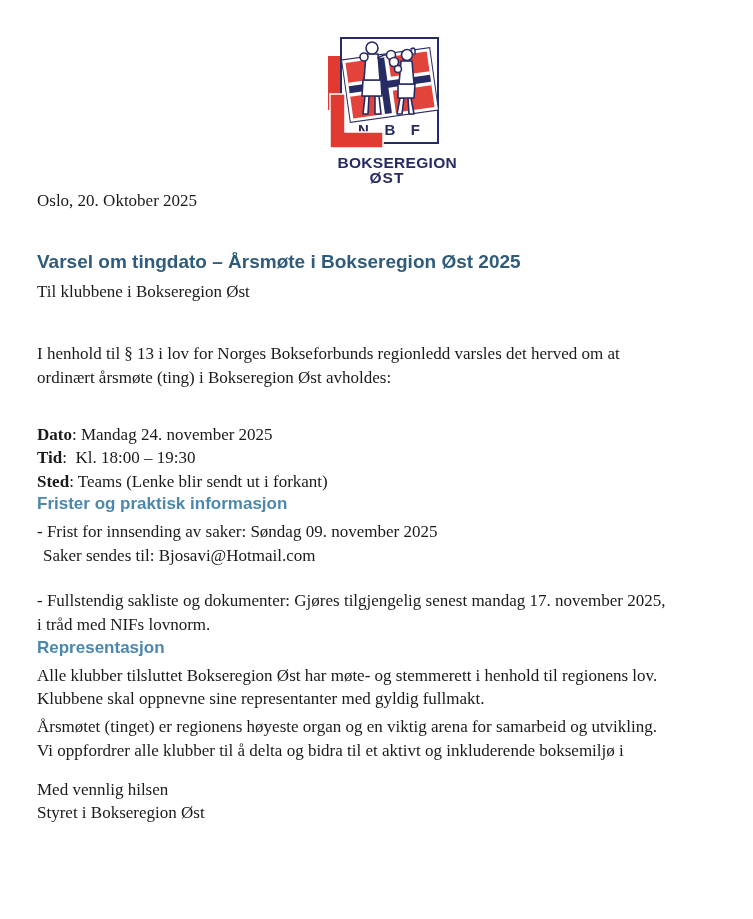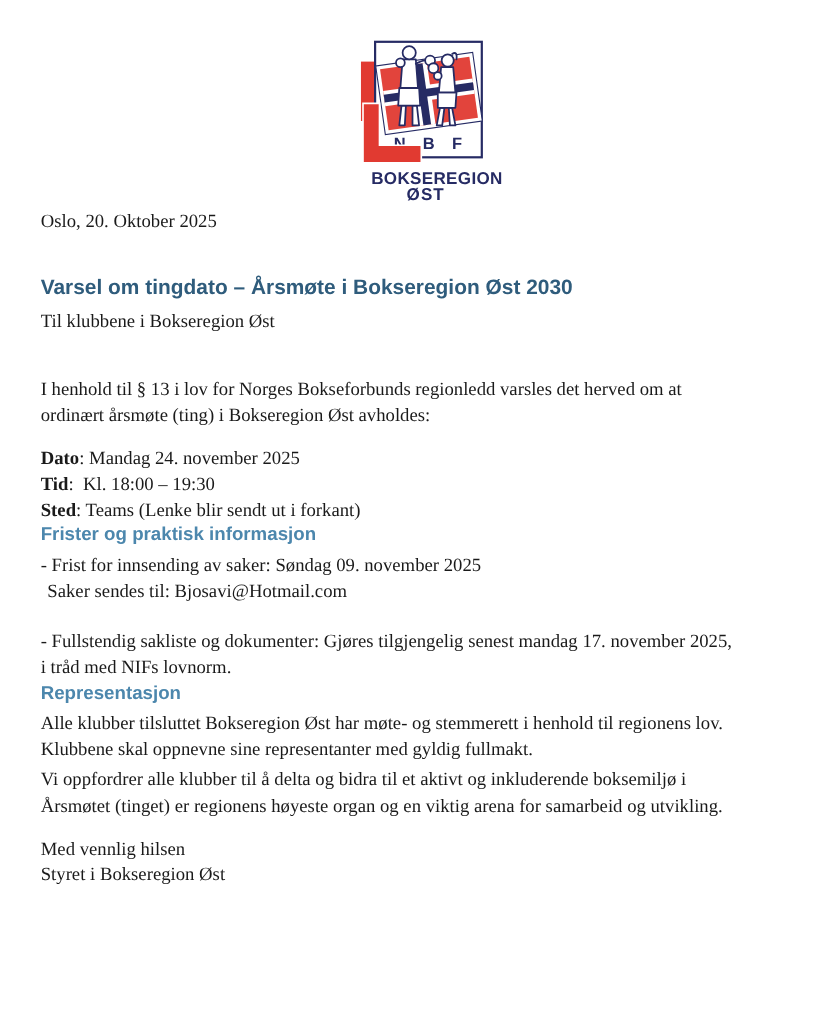--- a/index.html
+++ b/index.html
@@ -61,21 +61,21 @@
   }
   .recipient {
     margin-top: 5px;
     font-size: 17px;
     line-height: 24px;
   }
   .para { font-size: 17px; line-height: 23.8px; }
   .para div { white-space: pre-wrap; }
   .intro { margin-top: 38px; }
 
-  .details { margin-top: 15px; font-size: 17px; line-height: 23.5px; }
+  .details { margin-top: 33px; font-size: 17px; line-height: 23.5px; }
   .detail-line { white-space: pre-wrap; }
   .detail-label { font-weight: bold; }
 
   h2.section-heading {
     font-family: "Liberation Sans", "DejaVu Sans", sans-serif;
     font-weight: bold;
     font-size: 17px;
     line-height: 22px;
     color: #4C87AD;
     margin: 0;
@@ -135,21 +135,21 @@
       <text x="61" y="105" text-anchor="middle" textLength="62" lengthAdjust="spacing" font-family="Liberation Sans, DejaVu Sans, sans-serif" font-weight="bold" font-size="15" fill="#262B64">N B F</text>
 
       <path d="M2,64 h15 v38 h38 v16 h-53 Z" fill="#E13A31" stroke="#ffffff" stroke-width="1.5"></path>
     </svg>
     <div class="logo-caption1">BOKSEREGION</div>
     <div class="logo-caption2">ØST</div>
   </div>
 
   <div class="dateline">Oslo, 20. Oktober 2025</div>
 
-  <h1 class="doc-title">Varsel om tingdato – Årsmøte i Bokseregion Øst 2030</h1>
+  <h1 class="doc-title">Varsel om tingdato – Årsmøte i Bokseregion Øst 2025</h1>
   <div class="recipient">Til klubbene i Bokseregion Øst</div>
 
   <div class="para intro">
     <div>I henhold til § 13 i lov for Norges Bokseforbunds regionledd varsles det herved om at</div>
     <div>ordinært årsmøte (ting) i Bokseregion Øst avholdes:</div>
   </div>
 
   <div class="details">
     <div class="detail-line"><span class="detail-label">Dato</span><span>: Mandag 24. november 2025</span></div>
     <div class="detail-line"><span class="detail-label">Tid</span><span>:  Kl. 18:00 – 19:30</span></div>
@@ -165,22 +165,22 @@
     <div>i tråd med NIFs lovnorm.</div>
   </div>
 
   <h2 class="section-heading h2-representasjon">Representasjon</h2>
   <div class="para rep-para">
     <div>Alle klubber tilsluttet Bokseregion Øst har møte- og stemmerett i henhold til regionens lov.</div>
     <div>Klubbene skal oppnevne sine representanter med gyldig fullmakt.</div>
   </div>
 
   <div class="para velk-para">
+    <div>Årsmøtet (tinget) er regionens høyeste organ og en viktig arena for samarbeid og utvikling.</div>
     <div>Vi oppfordrer alle klubber til å delta og bidra til et aktivt og inkluderende boksemiljø i</div>
-    <div>Årsmøtet (tinget) er regionens høyeste organ og en viktig arena for samarbeid og utvikling.</div>
   </div>
 
   <div class="closing">
     <div>Med vennlig hilsen</div>
     <div>Styret i Bokseregion Øst</div>
   </div>
 
 </div>
 
 </body></html>

